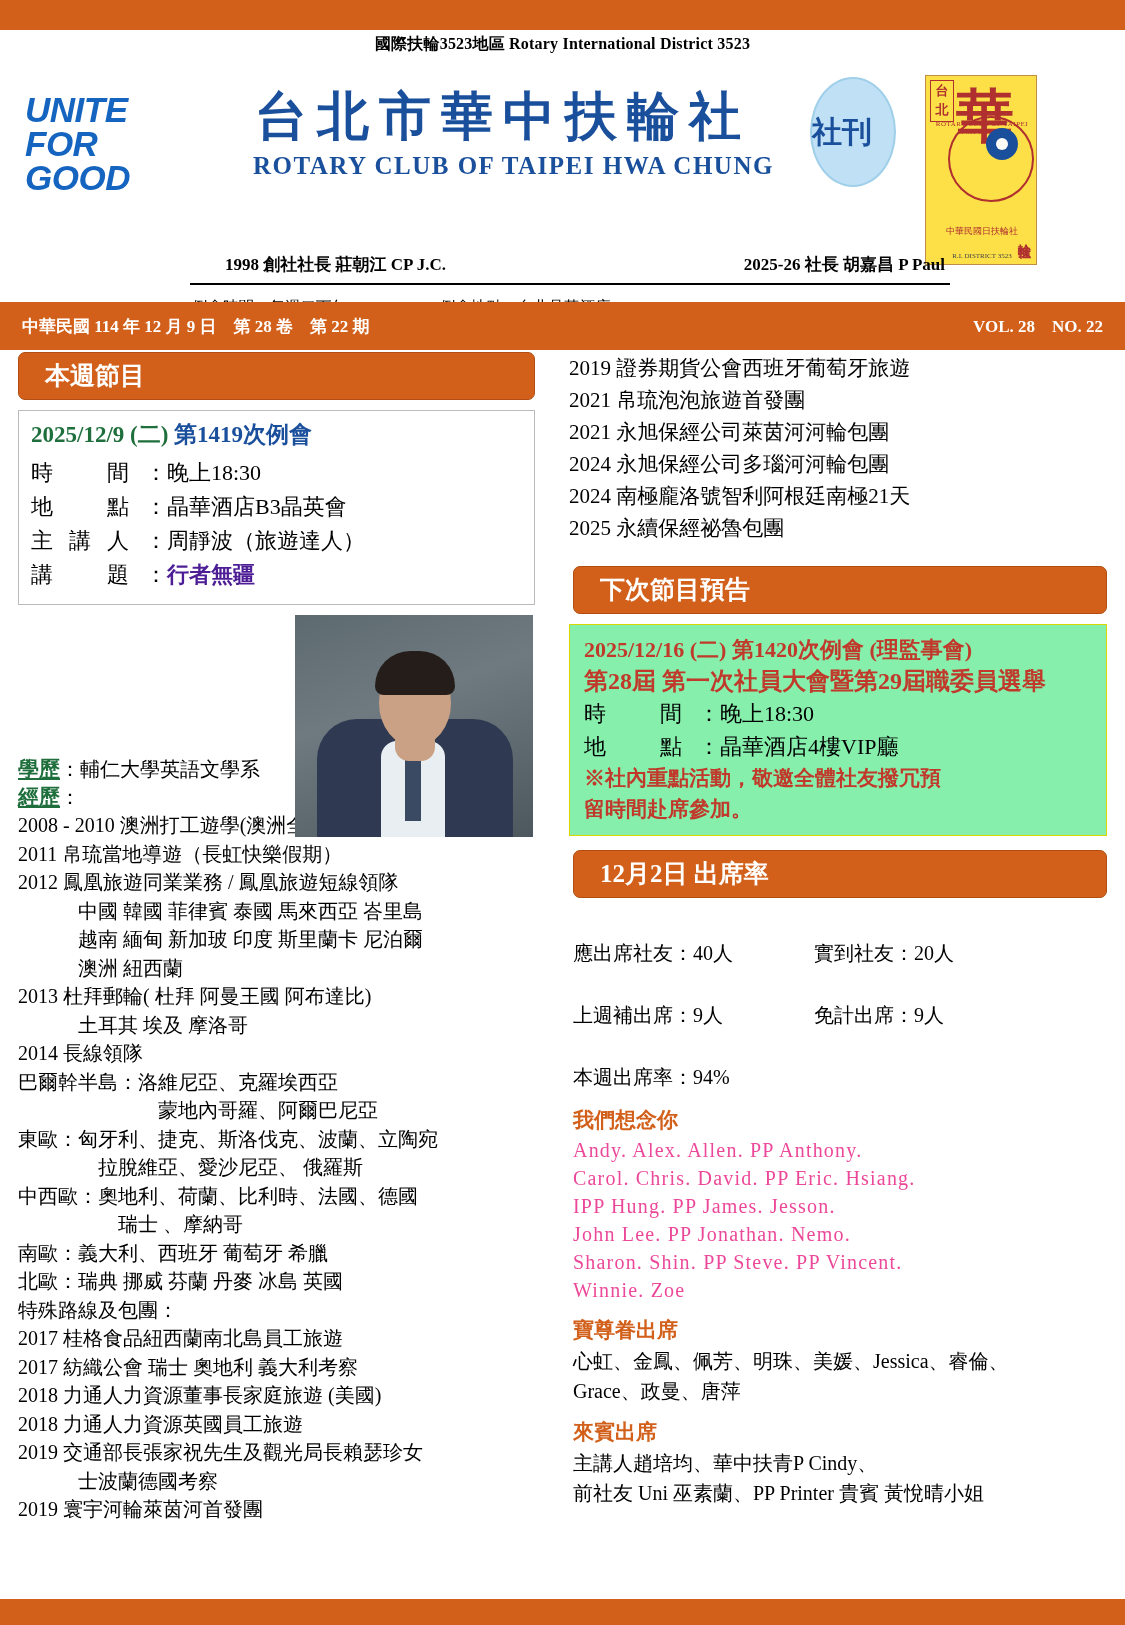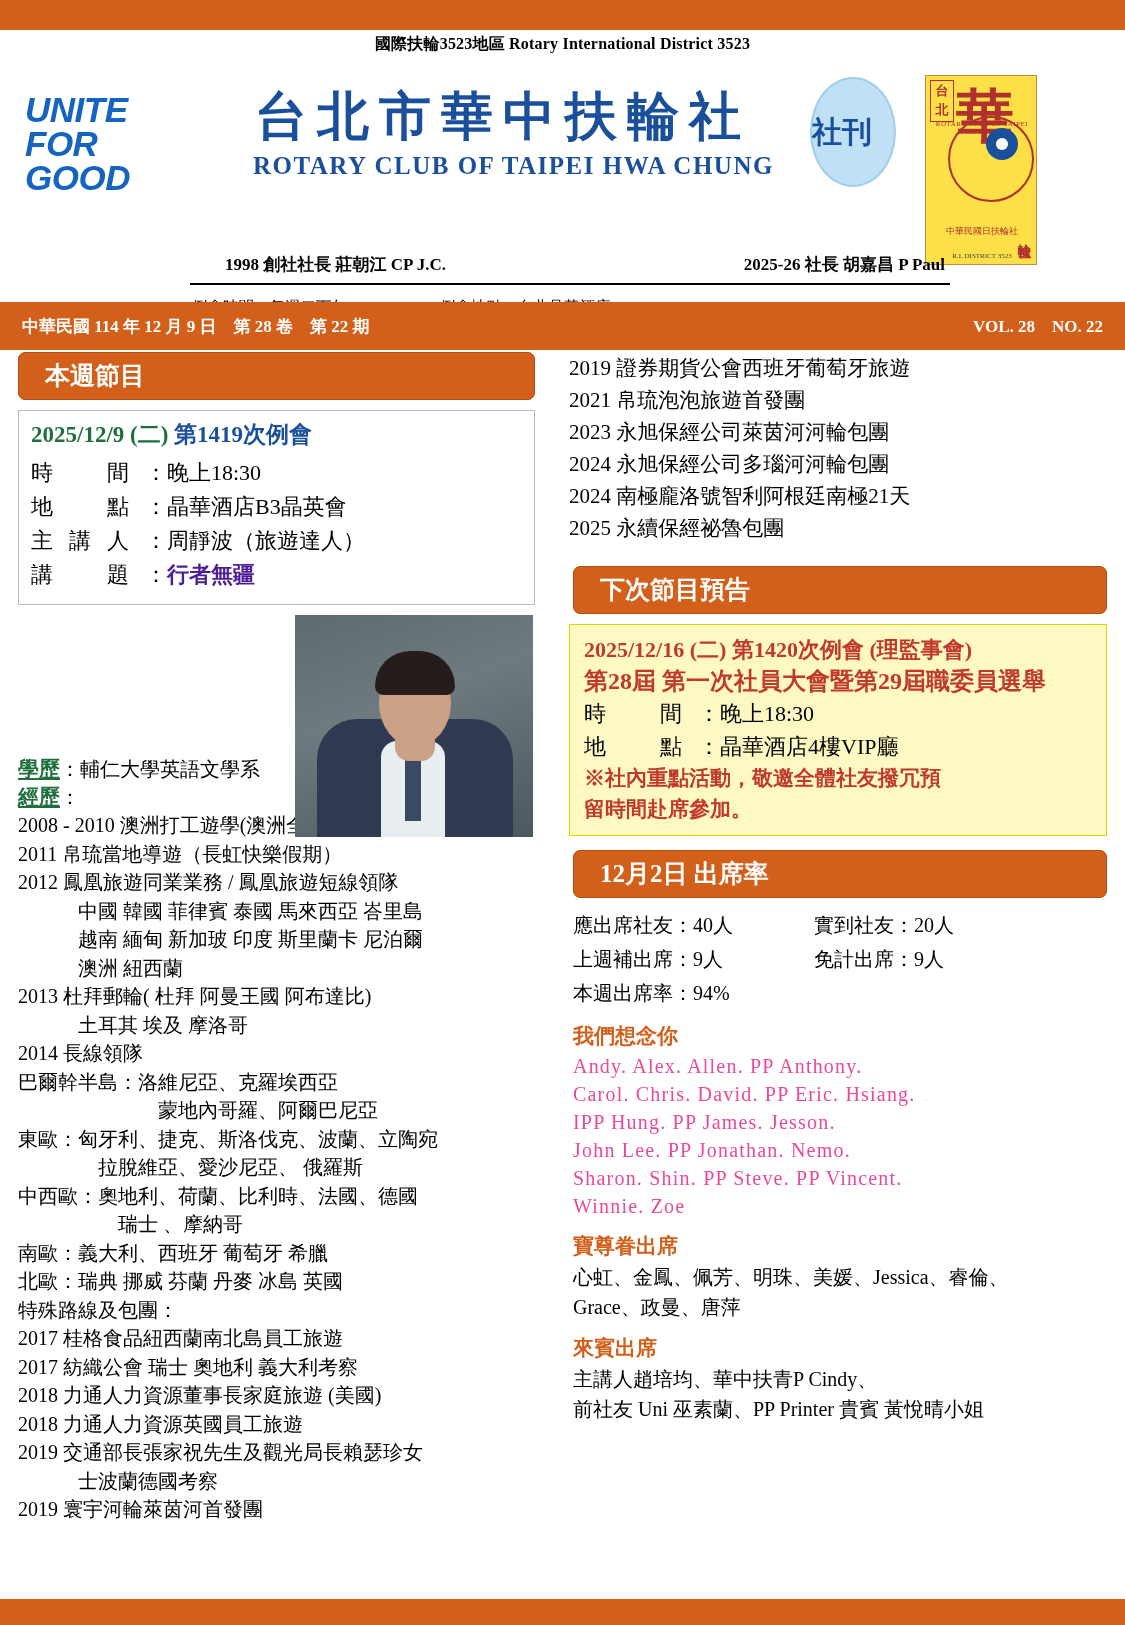--- a/index.html
+++ b/index.html
@@ -177,33 +177,33 @@
   }
 
   .bio-label { font-size:21px; font-weight:bold; color:#1f6f3d; }
   .bio-label u { text-decoration:underline; }
   .bio-line { font-size:20px; line-height:28.5px; color:#000; white-space:pre; }
 
   
   .r-line { font-size:21px; line-height:32px; color:#000; padding-left:14px; }
 
   .yellow-box {
-    background:#fef9c3; border:1px solid #d8d800;
+    background:#86efac; border:1px solid #d8d800;
     padding:8px 0 10px 14px; margin:6px 0 14px 14px;
   }
   .yb-title { font-size:22px; font-weight:bold; color:#c0392b; line-height:33px; }
   .yb-sub { font-size:24px; font-weight:bold; color:#c0392b; line-height:31px; }
   .yb-row { font-size:22px; color:#000; line-height:33px; }
   .yb-row .k { letter-spacing:16px; }
   .yb-note { font-size:21px; color:#c0392b; font-weight:bold; line-height:31px; }
 
   .att-grid {
     margin:4px 0 0 18px; font-size:20px; line-height:34px; color:#000;
   }
-  .att-grid .cell { display:inline-block; width:236px; }
+  .att-grid .cell { display:inline-block; width:236px;margin-top:28px; }
 
   .sub-head { font-size:21px; font-weight:bold; color:#d2601a; margin:12px 0 2px 18px; }
   .miss-list {
     margin-left:18px; font-size:20px; line-height:28px; color:#ec4899;
     font-family:"Liberation Serif", serif; letter-spacing:1.2px;
   }
   .plain-list { margin-left:18px; font-size:20px; line-height:30px; color:#000; }
 
   .bottom-bar {
     position:absolute; left:0; bottom:0; width:1125px; height:26px;
@@ -333,21 +333,21 @@
         <div class="bio-line">2019 交通部長張家祝先生及觀光局長賴瑟珍女</div>
         <div class="bio-line">　　　士波蘭德國考察</div>
         <div class="bio-line">2019 寰宇河輪萊茵河首發團</div>
       </div>
     </div>
 
     <div class="col-right">
 
       <div class="r-line">2019 證券期貨公會西班牙葡萄牙旅遊</div>
       <div class="r-line">2021 帛琉泡泡旅遊首發團</div>
-      <div class="r-line">2023 永旭保經公司萊茵河河輪包團</div>
+      <div class="r-line">2021 永旭保經公司萊茵河河輪包團</div>
       <div class="r-line">2024 永旭保經公司多瑙河河輪包團</div>
       <div class="r-line">2024 南極龐洛號智利阿根廷南極21天</div>
       <div class="r-line">2025 永續保經祕魯包團</div>
 
       <div class="section-header sh-right" style="margin-top:22px;">下次節目預告</div>
 
       <div class="yellow-box">
         <div class="yb-title">2025/12/16 (二) 第1420次例會 (理監事會)</div>
         <div class="yb-sub">第28屆 第一次社員大會暨第29屆職委員選舉</div>
         <div class="yb-row">

